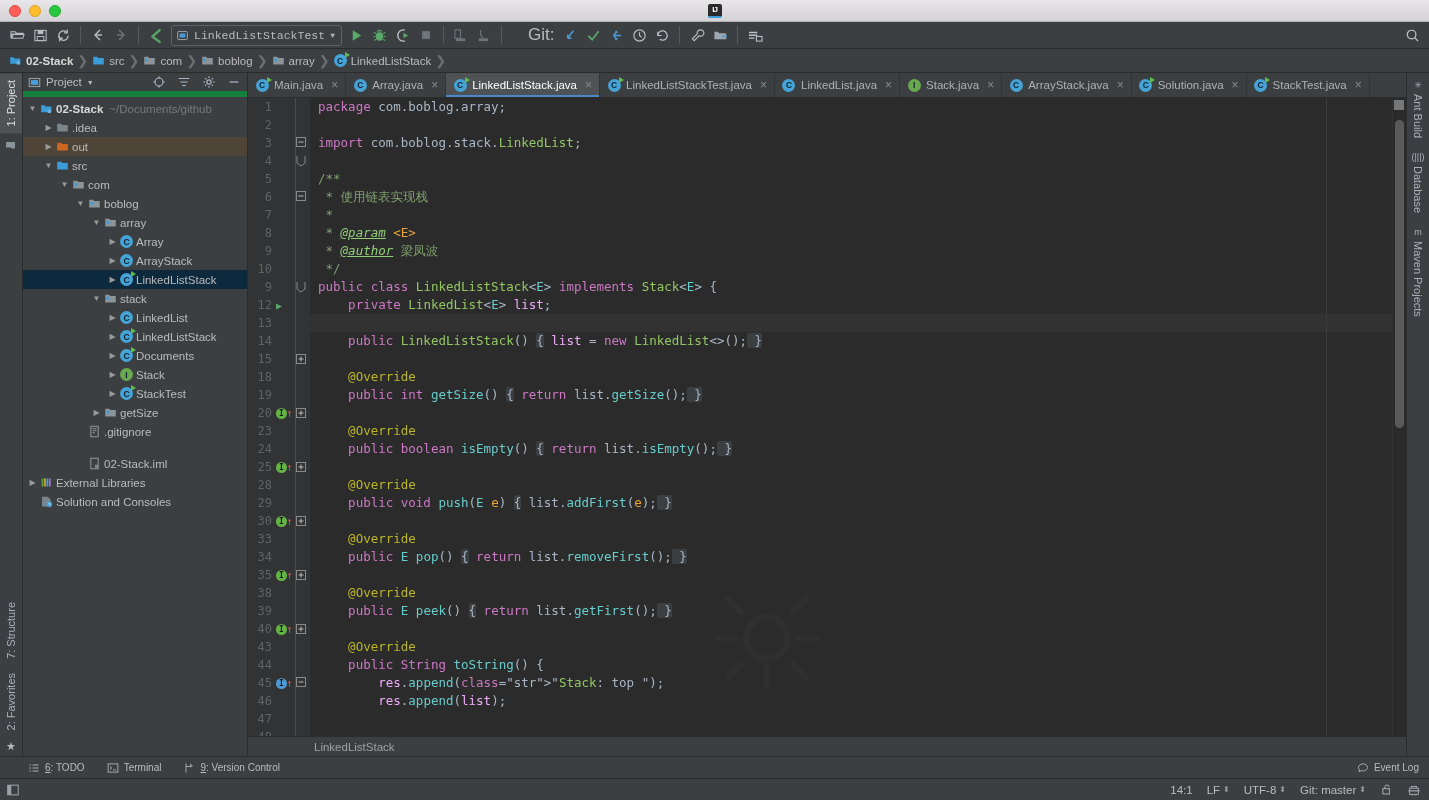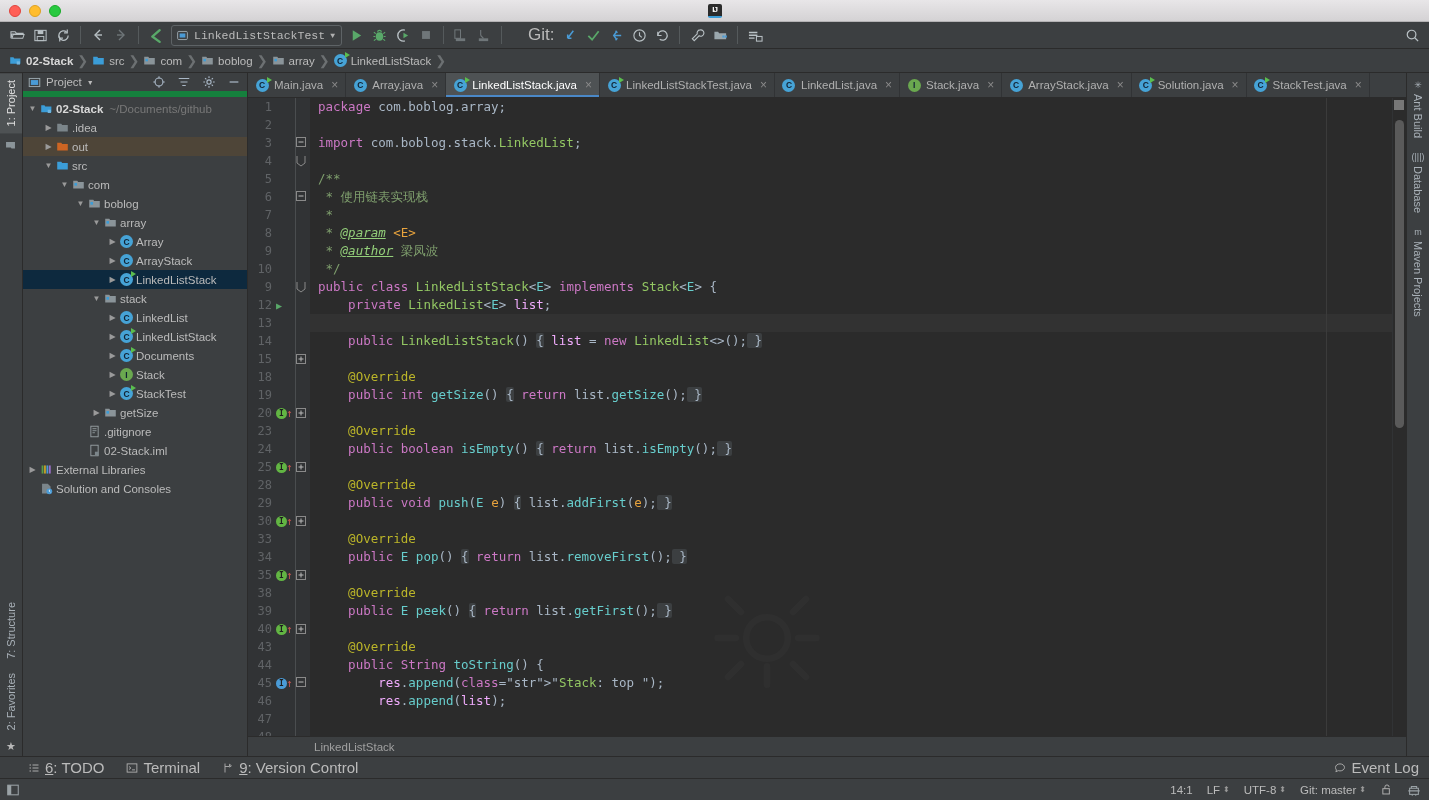--- a/index.html
+++ b/index.html
@@ -183,21 +183,21 @@
 
   
   .subcrumb {
     height: 20px; flex: 0 0 20px; background: #3c3f41; border-top: 1px solid #2b2b2b;
     display: flex; align-items: center; padding-left: 66px; font-size: 11.5px; color: #a0a0a0;
   }
 
   
   .toolwinbar {
     height: 22px; flex: 0 0 22px; background: #3c3f41; display: flex; align-items: center;
-    padding-left: 28px; gap: 22px; border-top: 1px solid #2b2b2b; font-size: 15px; color: #bbbbbb;
+    padding-left: 28px; gap: 22px; border-top: 1px solid #2b2b2b; font-size: 10px; color: #bbbbbb;
   }
   .twitem { display: flex; align-items: center; gap: 5px; }
   .twitem u { text-decoration: underline; }
   .tw-spacer { flex: 1; }
   .evlog { display: flex; align-items: center; gap: 5px; margin-right: 10px; }
 
   
   .statusbar {
     height: 22px; flex: 0 0 22px; background: #3c3f41; display: flex; align-items: center;
     padding: 0 8px 0 6px; font-size: 11.5px; color: #bbbbbb; border-top: 1px solid #2b2b2b; gap: 14px;
@@ -621,21 +621,21 @@
           <div class="trow" style="padding-left: 52px;">
             <span class="tarrow"></span>
             <span class="ticon">
               <svg width="13" height="13" viewBox="0 0 16 16">
                 <rect x="3.5" y="1.5" width="9" height="13" fill="none" stroke="#9aa2a6" stroke-width="1.1"></rect>
                 <path d="M5.5 4.5h5M5.5 7h5M5.5 9.5h3" stroke="#9aa2a6" stroke-width="1"></path>
               </svg>
             </span>
             <span class="tlabel">.gitignore</span>
           </div>
-          <div class="trow" style="padding-left: 52px;">
+          <div class="trow" style="padding-left: 52px; margin-top: 13px;">
             <span class="tarrow"></span>
             <span class="ticon">
               <svg width="13" height="13" viewBox="0 0 16 16">
                 <rect x="3.5" y="1.5" width="9" height="13" fill="none" stroke="#9aa2a6" stroke-width="1.1"></rect>
                 <rect x="8.5" y="9.5" width="4.5" height="4.5" fill="#7b858a"></rect>
               </svg>
             </span>
             <span class="tlabel">02-Stack.iml</span>
           </div>
           <div class="trow" style="padding-left: 4px;">

